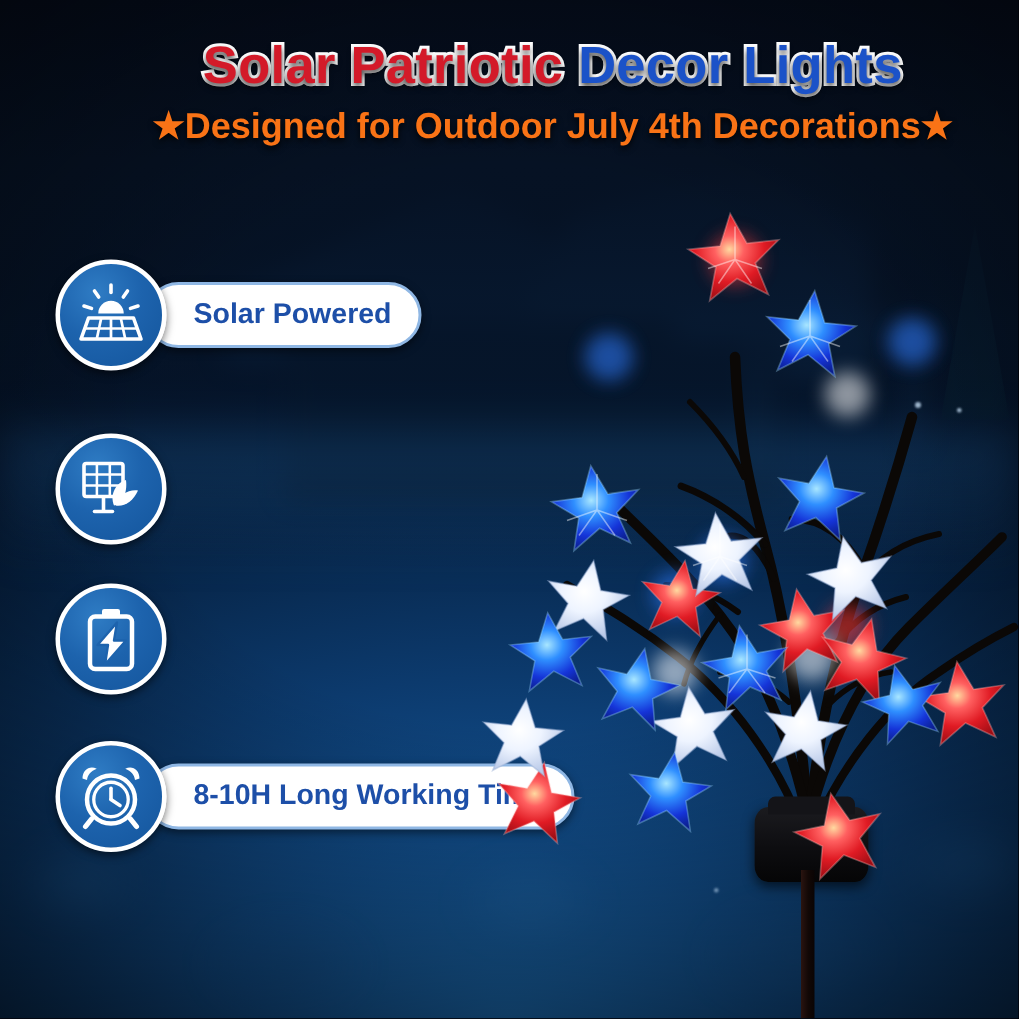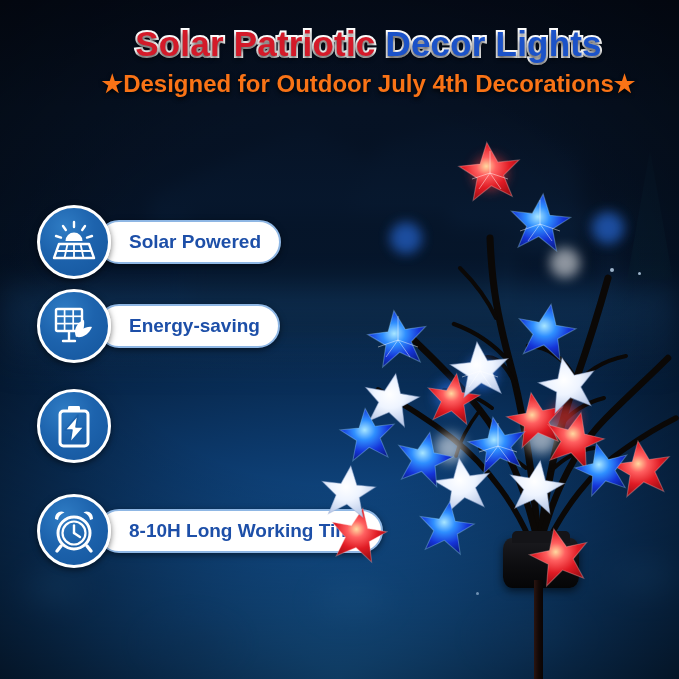--- a/index.html
+++ b/index.html
@@ -51,21 +51,21 @@
      -webkit-text-stroke:4px #ffffff;paint-order:stroke fill;
      text-shadow:0 3px 4px rgba(0,0,0,.75);}
   .t-blue{color:#1b52c8;
      -webkit-text-stroke:4px #ffffff;paint-order:stroke fill;
      text-shadow:0 3px 4px rgba(0,0,0,.75);}
   .subtitle{margin-top:9px;font-size:24px;font-weight:bold;color:#f97316;
      text-shadow:0 2px 4px rgba(0,0,0,.85);}
 
   
   .badge{position:absolute;display:flex;align-items:center;height:74px;}
-  .b1{left:37px;top:205px;}
+  .b1{left:37px;top:173px;}
   .b2{left:37px;top:289px;}
   .b3{left:37px;top:389px;}
   .b4{left:37px;top:494px;}
   .bicon{position:relative;width:74px;height:74px;border-radius:50%;flex:0 0 74px;
      background:radial-gradient(circle at 36% 28%,#2f7cc4 0%,#1d63ad 46%,#14559c 100%);
      border:3px solid #ffffff;box-sizing:border-box;z-index:2;
      box-shadow:0 2px 6px rgba(0,0,0,.55);}
   .bicon svg{position:absolute;left:50%;top:50%;transform:translate(-50%,-50%);}
   .pill{margin-left:-14px;height:44px;border-radius:22px;background:#ffffff;
      border:2px solid #8fb7e4;box-sizing:border-box;
@@ -149,23 +149,20 @@
           <line x1="22.2" y1="6" x2="22.2" y2="28"></line>
           <line x1="5" y1="13.3" x2="31" y2="13.3"></line>
           <line x1="5" y1="20.6" x2="31" y2="20.6"></line>
         </g>
         <line x1="18" y1="28" x2="18" y2="38" stroke="#fff" stroke-width="2.4"></line>
         <line x1="12" y1="38" x2="24" y2="38" stroke="#fff" stroke-width="2.4" stroke-linecap="round"></line>
         <path d="M25 34 C22 27 26 19 33 17 C34 25 31 33 25 34 Z" fill="#fff"></path>
         <path d="M26 34 C28 27 35 23 41 24 C38 31 32 35 26 34 Z" fill="#fff"></path>
       </svg>
     </div>
-    <div class="pill">
-        <span>Energy-saving</span>
-      </div>
   </div>
 
   <div class="badge b3">
     <div class="bicon">
       <svg width="46" height="46" viewBox="0 0 46 46">
         <rect x="17" y="3" width="12" height="5" rx="1.4" fill="#fff"></rect>
         <rect x="9" y="8" width="28" height="35" rx="3.5" fill="none" stroke="#fff" stroke-width="3"></rect>
         <path d="M27 12 L14 27 H21 L19 40 L33 24 H25 Z" fill="#fff" stroke="#1d63ad" stroke-width="1.6" stroke-linejoin="round"></path>
       </svg>
     </div>

